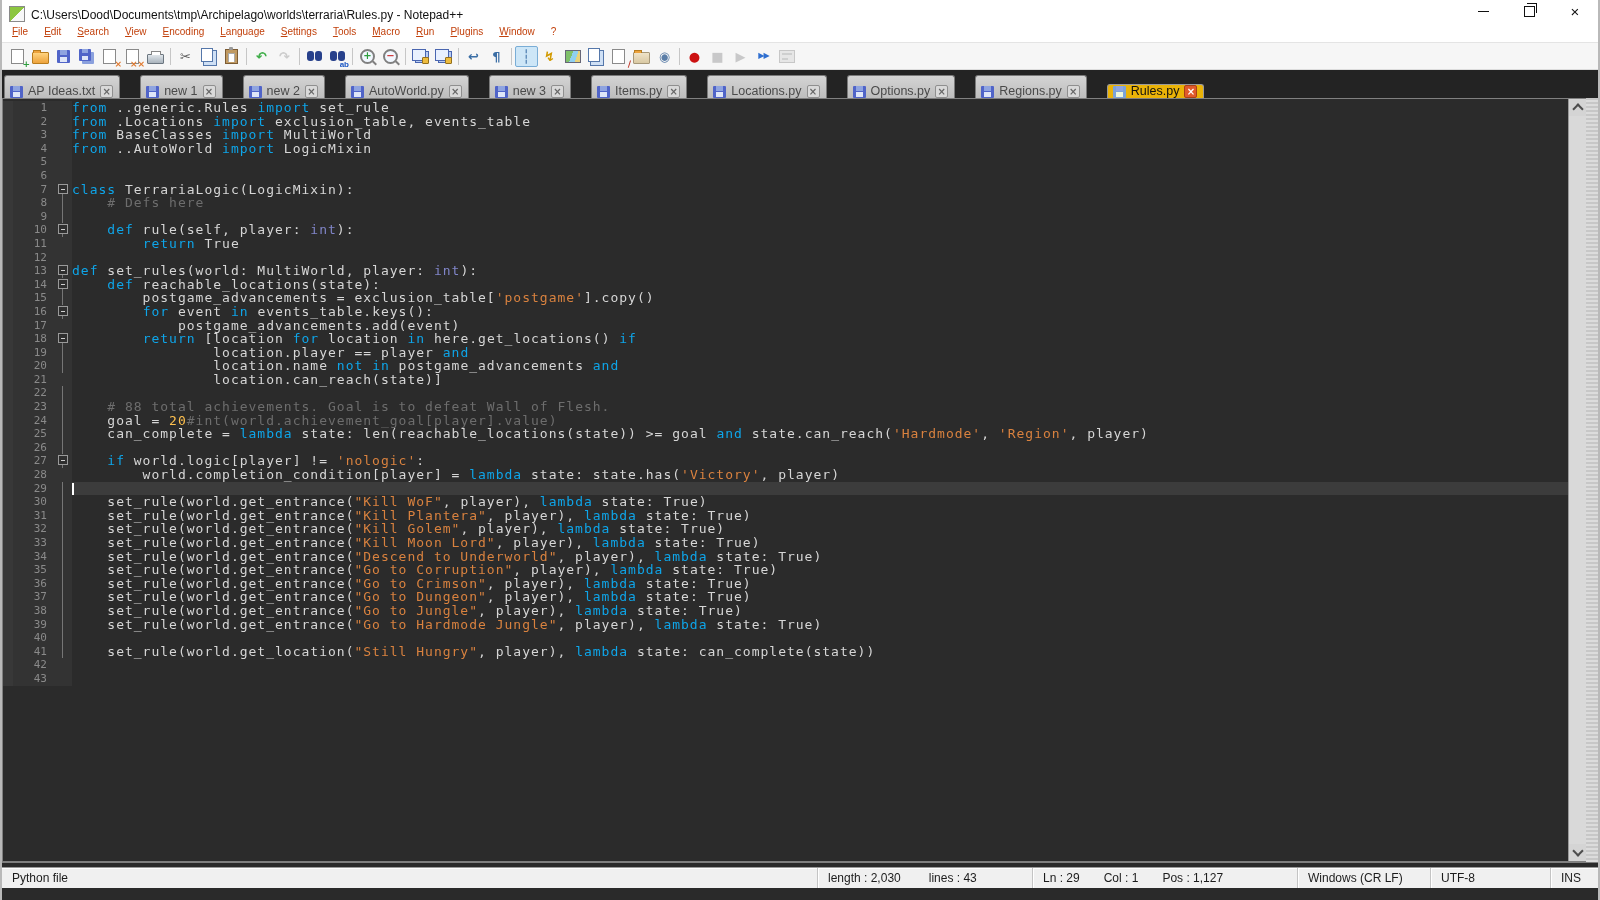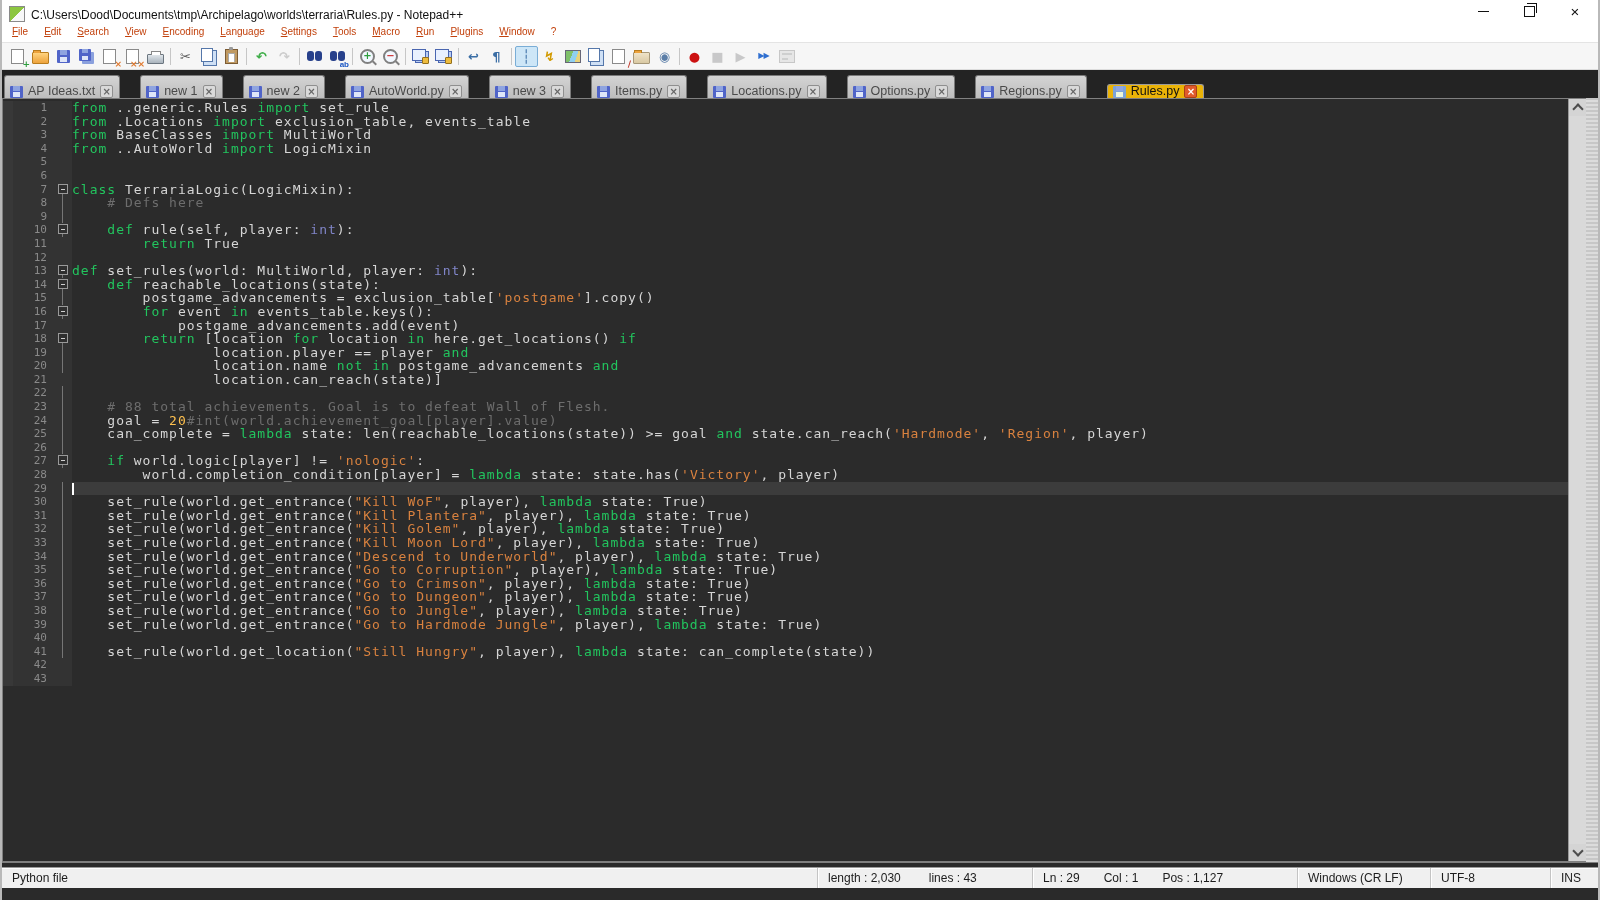--- a/index.html
+++ b/index.html
@@ -83,21 +83,21 @@
   .fold{width:19px;flex:none;position:relative;background:#333333}
   .f-box{background:#333 linear-gradient(#767676,#767676) 9px 11px/1px calc(100% - 11px) no-repeat}
   .f-box::before{content:"";position:absolute;left:5px;top:1px;width:8px;height:8px;border:1px solid #9a9a9a;background:#2f2f2f}
   .f-box::after{content:"";position:absolute;left:8px;top:6px;width:4px;height:1px;background:#cfcfcf}
   .f-v{background:#333 linear-gradient(#767676,#767676) 9px 0/1px 100% no-repeat}
   .f-end{background:#333 linear-gradient(#767676,#767676) 9px 0/1px 7px no-repeat,linear-gradient(#767676,#767676) 9px 7px/7px 1px no-repeat}
   .f-tee{background:#333 linear-gradient(#767676,#767676) 9px 0/1px 100% no-repeat,linear-gradient(#767676,#767676) 9px 7px/7px 1px no-repeat}
   .codewrap{flex:1;white-space:pre;font:13px/13.6px "DejaVu Sans Mono",monospace;letter-spacing:1px;color:#d6d6d6;min-width:0}
   .row.cur .codewrap{background:#3c3c3c}
   .caret{display:inline-block;width:2px;height:12px;background:#ffffff;vertical-align:-2px;margin-right:-2px}
-  .sg.k{color:#22c55e}.sg.t{color:#8085c8}.sg.s{color:#d9823f}.sg.n{color:#ffc14f}.sg.c{color:#6d6d6d}.sg.d{color:#d6d6d6}
+  .sg.k{color:#0ea5e9}.sg.t{color:#8085c8}.sg.s{color:#d9823f}.sg.n{color:#ffc14f}.sg.c{color:#6d6d6d}.sg.d{color:#d6d6d6}
 
   
   .vscroll{width:17px;flex:none;background:#d9d9d9;border-left:1px solid #9a9a9a;display:flex;flex-direction:column;justify-content:space-between;align-items:center}
   .sc-btn{width:17px;height:17px;display:flex;align-items:center;justify-content:center;background:#d4d4d4}
   .chev{width:6px;height:6px;border-left:2px solid #4d4d4d;border-top:2px solid #4d4d4d;transform:rotate(45deg);margin-top:3px}
   .chev.down{transform:rotate(225deg);margin-top:-3px}
   .win-edge{width:12px;flex:none;background:repeating-linear-gradient(0deg,#dcdcdc 0 2px,#c7c7c7 2px 4px)}
 
   
   .pre-status{height:4px;background:#2b2b2b;border-top:1px solid #808080;flex:none}

